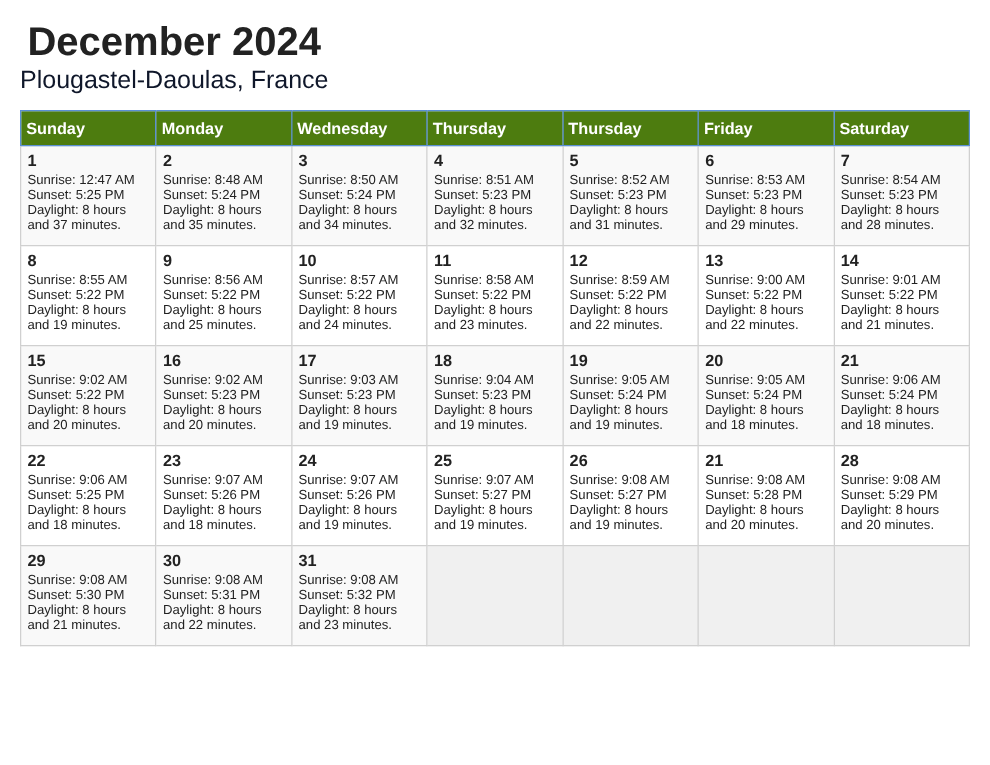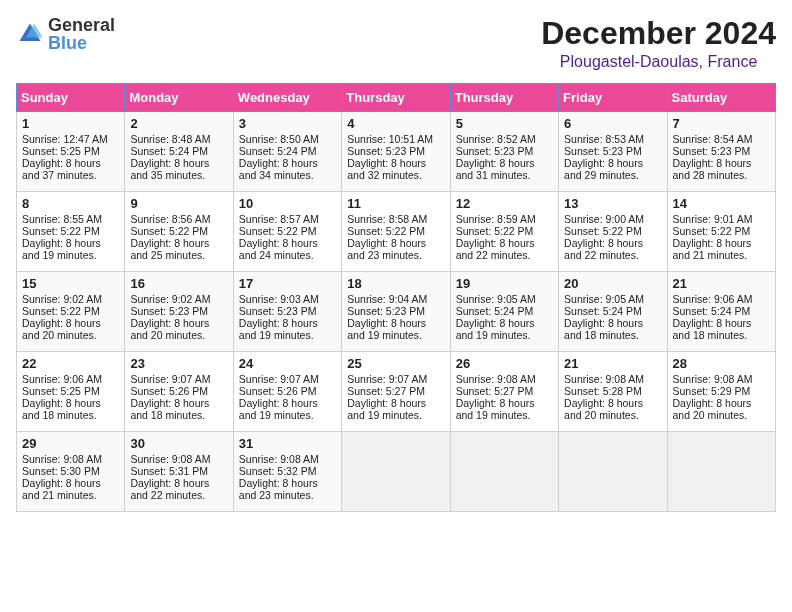--- a/index.html
+++ b/index.html
@@ -40,31 +40,31 @@
     .title-block {
       text-align: center;
     }
     .month-title {
       font-size: 32px;
       font-weight: bold;
       color: #222;
       line-height: 1.1;
     }
     .location-title {
-      font-size: 16px;
-      color: #4c1d95;
+      font-size: 20px;
+      color: #0f172a;
       margin-top: 2px;
     }
     table {
       width: 100%;
       border-collapse: collapse;
       table-layout: fixed;
     }
     thead tr th {
-      background-color: #ec4899;
+      background-color: #4d7c0f;
       color: #fff;
       font-size: 13px;
       font-weight: bold;
       padding: 6px 4px;
       text-align: left;
       border: 1px solid #5a8fd4;
     }
     tbody tr td {
       vertical-align: top;
       padding: 4px 5px;
@@ -87,32 +87,20 @@
       background: #f0f0f0 !important;
     }
     tbody tr:last-child td {
       height: 80px;
     }
   </style>
 </head>
 <body>
 
 <div class="header">
-  <div class="logo">
-    <svg class="logo-icon" viewBox="0 0 40 40">
-      <polygon points="20,5 35,30 5,30" fill="#3a6fc4"></polygon>
-      <polygon points="26,5 38,25 14,25" fill="#5aafea" opacity="0.7"></polygon>
-    </svg>
-    <div>
-      <div style="line-height:1">
-        <span class="logo-text-general">General</span><br>
-        <span class="logo-text-blue">Blue</span>
-      </div>
-    </div>
-  </div>
   <div class="title-block">
     <div class="month-title">December 2024</div>
     <div class="location-title">Plougastel-Daoulas, France</div>
   </div>
 </div>
 
 <table>
   <thead>
     <tr>
     <th>Sunday</th>
@@ -122,21 +110,21 @@
         <th>Thursday</th>
         <th>Friday</th>
         <th>Saturday</th>
       </tr>
   </thead>
   <tbody id="calendar-body">
   <tr>
         <td><span class="day-number">1</span><span>Sunrise: 12:47 AM</span><br><span>Sunset: 5:25 PM</span><br><span>Daylight: 8 hours and 37 minutes.</span></td>
         <td><span class="day-number">2</span><span>Sunrise: 8:48 AM</span><br><span>Sunset: 5:24 PM</span><br><span>Daylight: 8 hours and 35 minutes.</span></td>
         <td><span class="day-number">3</span><span>Sunrise: 8:50 AM</span><br><span>Sunset: 5:24 PM</span><br><span>Daylight: 8 hours and 34 minutes.</span></td>
-        <td><span class="day-number">4</span><span>Sunrise: 10:51 AM</span><br><span>Sunset: 5:23 PM</span><br><span>Daylight: 8 hours and 32 minutes.</span></td>
+        <td><span class="day-number">4</span><span>Sunrise: 8:51 AM</span><br><span>Sunset: 5:23 PM</span><br><span>Daylight: 8 hours and 32 minutes.</span></td>
         <td><span class="day-number">5</span><span>Sunrise: 8:52 AM</span><br><span>Sunset: 5:23 PM</span><br><span>Daylight: 8 hours and 31 minutes.</span></td>
         <td><span class="day-number">6</span><span>Sunrise: 8:53 AM</span><br><span>Sunset: 5:23 PM</span><br><span>Daylight: 8 hours and 29 minutes.</span></td>
         <td><span class="day-number">7</span><span>Sunrise: 8:54 AM</span><br><span>Sunset: 5:23 PM</span><br><span>Daylight: 8 hours and 28 minutes.</span></td>
       </tr>
       <tr>
         <td><span class="day-number">8</span><span>Sunrise: 8:55 AM</span><br><span>Sunset: 5:22 PM</span><br><span>Daylight: 8 hours and 19 minutes.</span></td>
         <td><span class="day-number">9</span><span>Sunrise: 8:56 AM</span><br><span>Sunset: 5:22 PM</span><br><span>Daylight: 8 hours and 25 minutes.</span></td>
         <td><span class="day-number">10</span><span>Sunrise: 8:57 AM</span><br><span>Sunset: 5:22 PM</span><br><span>Daylight: 8 hours and 24 minutes.</span></td>
         <td><span class="day-number">11</span><span>Sunrise: 8:58 AM</span><br><span>Sunset: 5:22 PM</span><br><span>Daylight: 8 hours and 23 minutes.</span></td>
         <td><span class="day-number">12</span><span>Sunrise: 8:59 AM</span><br><span>Sunset: 5:22 PM</span><br><span>Daylight: 8 hours and 22 minutes.</span></td>

